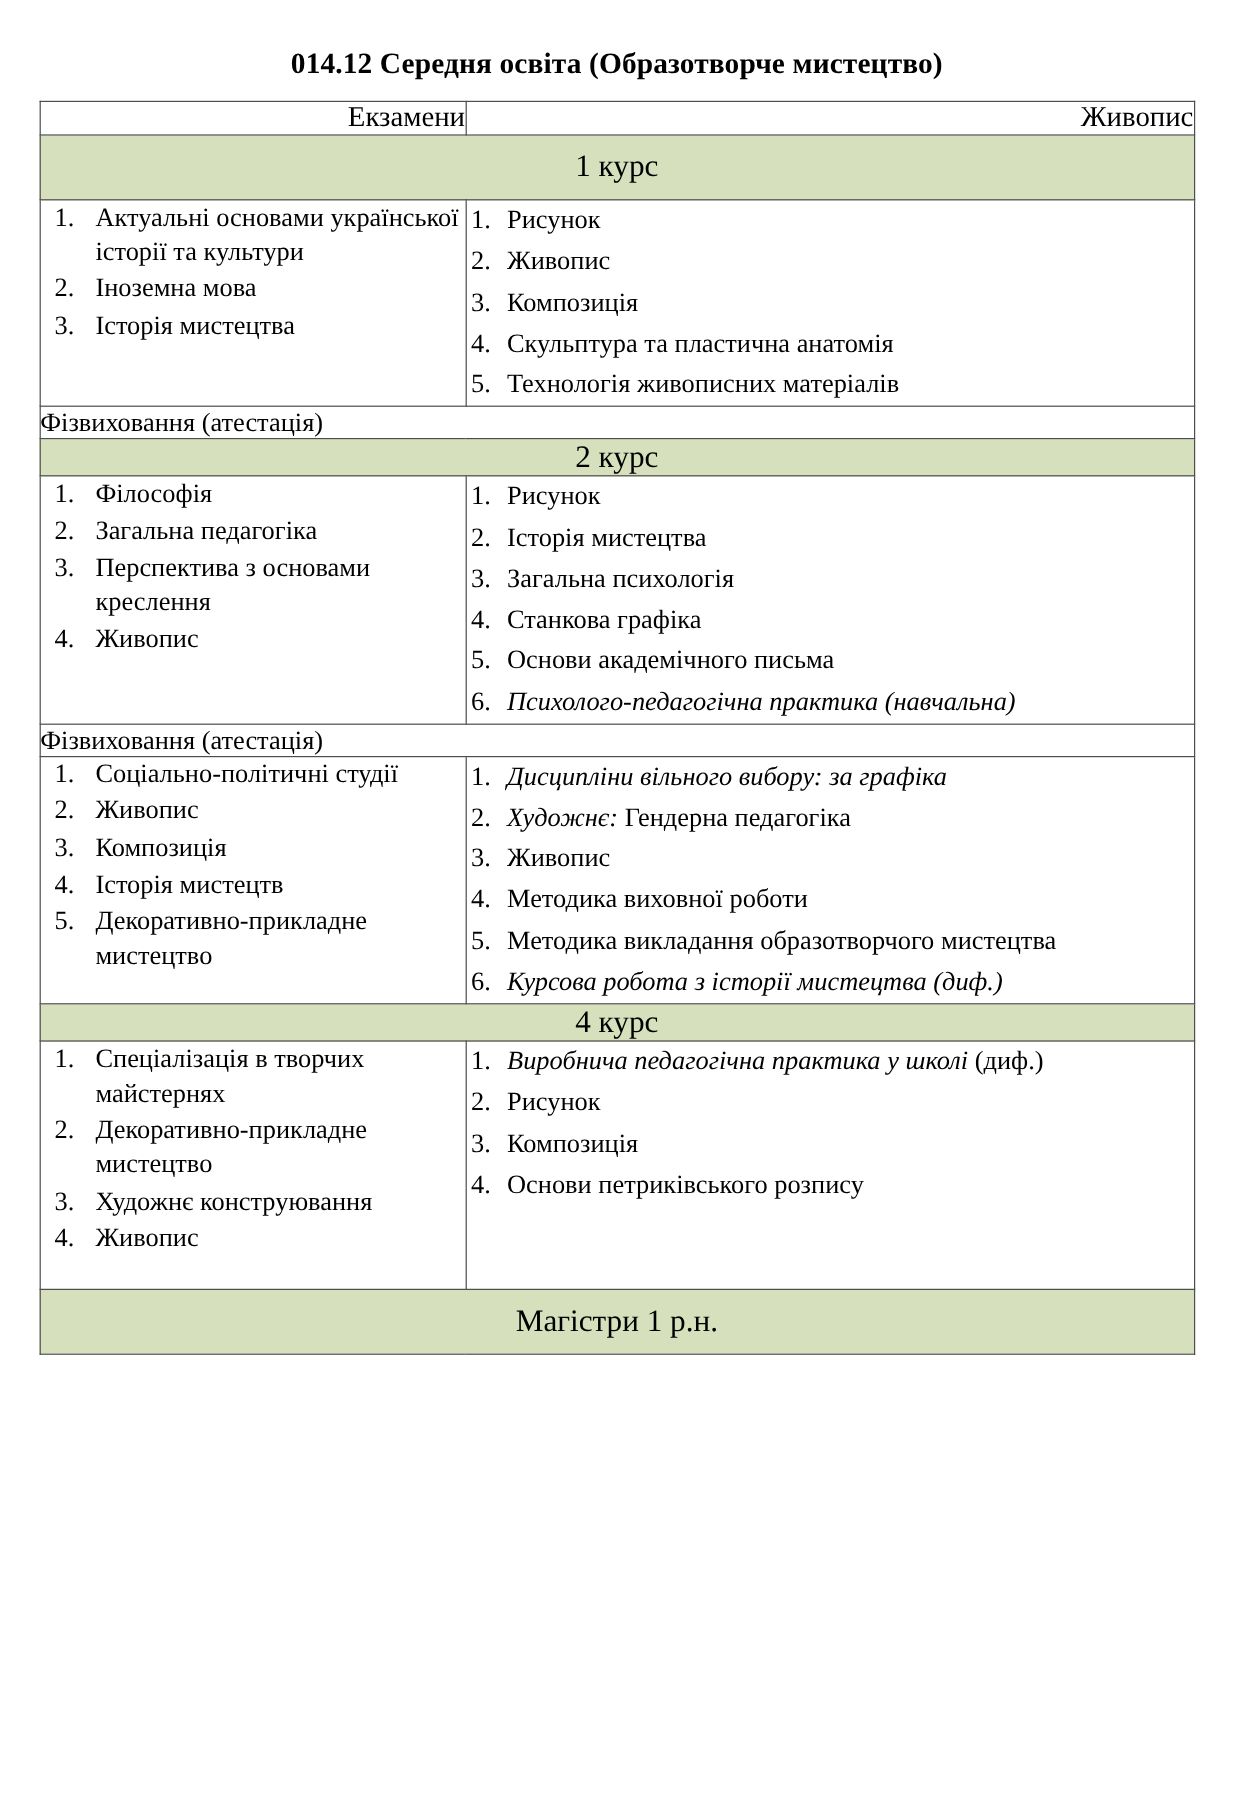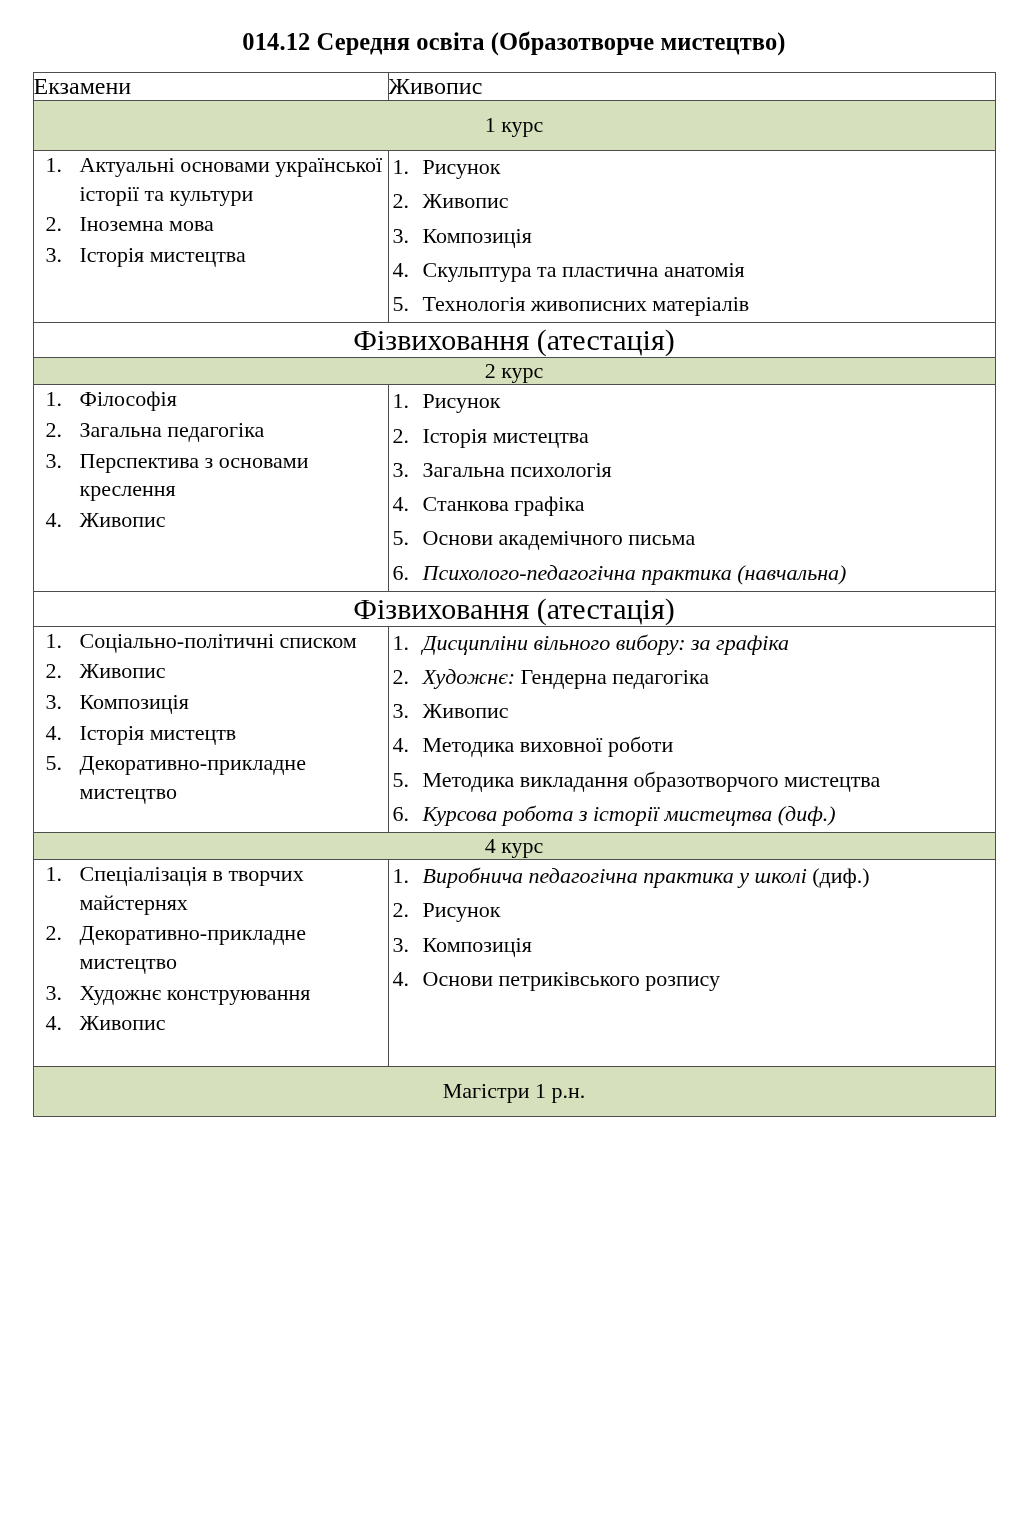--- a/index.html
+++ b/index.html
@@ -18,21 +18,21 @@
     position: relative;
     width: 1028px;
     height: 1515px;
     box-sizing: border-box;
   }
   .doc-title {
     text-align: center;
     font-size: 24.5px;
     font-weight: bold;
     letter-spacing: 0.1px;
-    padding-top: 28px;
+    padding-top: 40px;
     padding-bottom: 0;
     margin: 0 0 16px 0;
     line-height: 1.15;
   }
   table.schedule {
     width: 962px;
     margin: 0 auto;
     border-collapse: collapse;
     table-layout: fixed;
   }
@@ -40,44 +40,44 @@
     border: 1px solid #4d4d4d;
     vertical-align: top;
     padding: 0;
     font-weight: normal;
   }
   col.c-left { width: 355px; }
   col.c-right { width: 607px; }
 
   
   .hdr-cell {
-    text-align: left;
+    text-align: right;
     font-size: 24px;
     font-weight: bold;
     padding: 8px 4px 10px 4px;
     vertical-align: middle;
   }
 
   
   .course-band {
     background: #d6e0bc;
     text-align: center;
-    font-size: 22px;
+    font-size: 26px;
     font-weight: bold;
     padding: 9px 4px 10px 4px;
     vertical-align: middle;
   }
   .course-band.tall {
     padding: 11px 4px 12px 4px;
   }
 
   
   .span-plain {
-    text-align: center;
-    font-size: 30px;
+    text-align: left;
+    font-size: 22px;
     padding: 8px 4px 9px 4px;
     vertical-align: middle;
   }
 
   
   .list-cell {
     padding: 8px 6px 10px 6px;
   }
   ol.subject-list {
     margin: 0;
@@ -180,21 +180,21 @@
       </tr>
 
       <tr>
         <td class="span-plain" colspan="2">Фізвиховання      (атестація)</td>
       </tr>
 
 
       <tr>
         <td class="list-cell col-left">
           <ol class="subject-list">
-              <li><span class="num">1.</span><span>Соціально-політичні списком</span></li>
+              <li><span class="num">1.</span><span>Соціально-політичні студії</span></li>
               <li><span class="num">2.</span><span>Живопис</span></li>
               <li><span class="num">3.</span><span>Композиція</span></li>
               <li><span class="num">4.</span><span>Історія мистецтв</span></li>
               <li><span class="num">5.</span><span>Декоративно-прикладне мистецтво</span></li>
             </ol>
         </td>
         <td class="list-cell col-right">
           <ol class="subject-list">
               <li><span class="num">1.</span><span class="it">Дисципліни вільного вибору: за графіка</span></li>
               <li><span class="num">2.</span><span class="it">Художнє:</span><span> Гендерна педагогіка</span></li>

